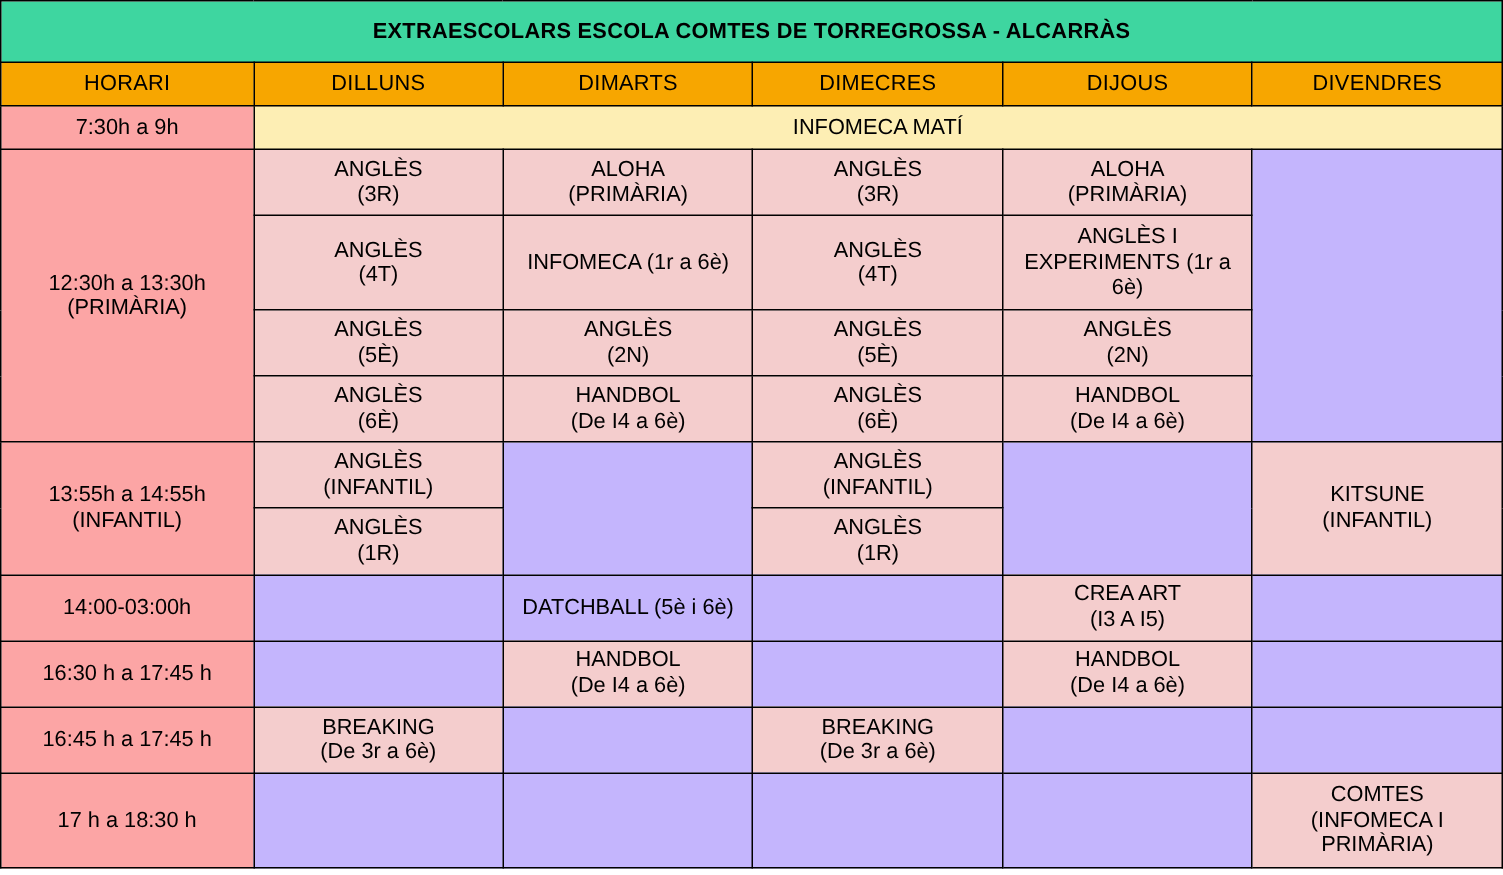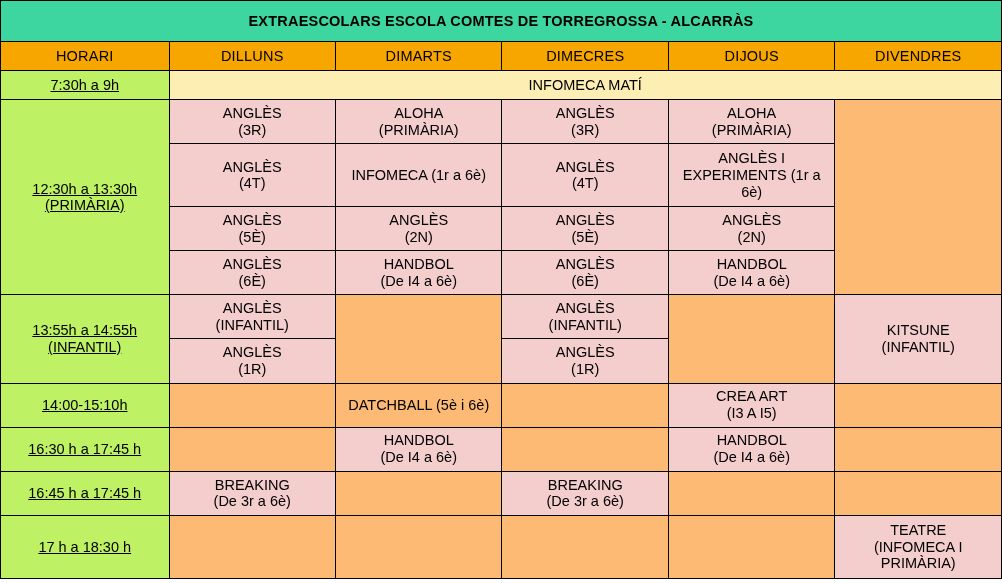--- a/index.html
+++ b/index.html
@@ -49,29 +49,28 @@
     font-size: 14.5px;
     height: 24px;
     letter-spacing: 0.2px;
   }
   .acollida {
     background: #fdeeb4;
     height: 24px;
     font-size: 14.5px;
   }
   .timecol {
-    background: #bef264;
-    font-size: 14.5px;
-    text-decoration: underline;
+    background: #fca5a5;
+    font-size: 14.5px;
   }
   .activity {
     background: #f4cdcd;
   }
   .empty {
-    background: #fdba74;
+    background: #c4b5fd;
     margin-top: 26px;
   }
   .line2 {
     display: block;
   }
   .col-horari { width: 168px; }
   .col-day { width: 166px; }
 </style>
 </head>
 <body>
@@ -212,21 +211,21 @@
           <span class="line2">ANGLÈS</span>
           <span class="line2">(1R)</span>
         </td>
         <td class="activity">
           <span class="line2">ANGLÈS</span>
           <span class="line2">(1R)</span>
         </td>
       </tr>
 
       <tr>
-        <td class="timecol">14:00-15:10h</td>
+        <td class="timecol">14:00-03:00h</td>
         <td class="empty"></td>
         <td class="empty">
           <span class="line2">DATCHBALL (5è i 6è)</span>
         </td>
         <td class="empty"></td>
         <td class="activity">
           <span class="line2">CREA ART</span>
           <span class="line2">(I3 A I5)</span>
         </td>
         <td class="empty"></td>
@@ -262,19 +261,19 @@
         <td class="empty"></td>
       </tr>
 
       <tr>
         <td class="timecol">17 h a 18:30 h</td>
         <td class="empty"></td>
         <td class="empty"></td>
         <td class="empty"></td>
         <td class="empty"></td>
         <td class="activity">
-          <span class="line2">TEATRE</span>
+          <span class="line2">COMTES</span>
           <span class="line2">(INFOMECA I PRIMÀRIA)</span>
         </td>
       </tr>
     </tbody>
   </table>
 </div>
 
 </body></html>

